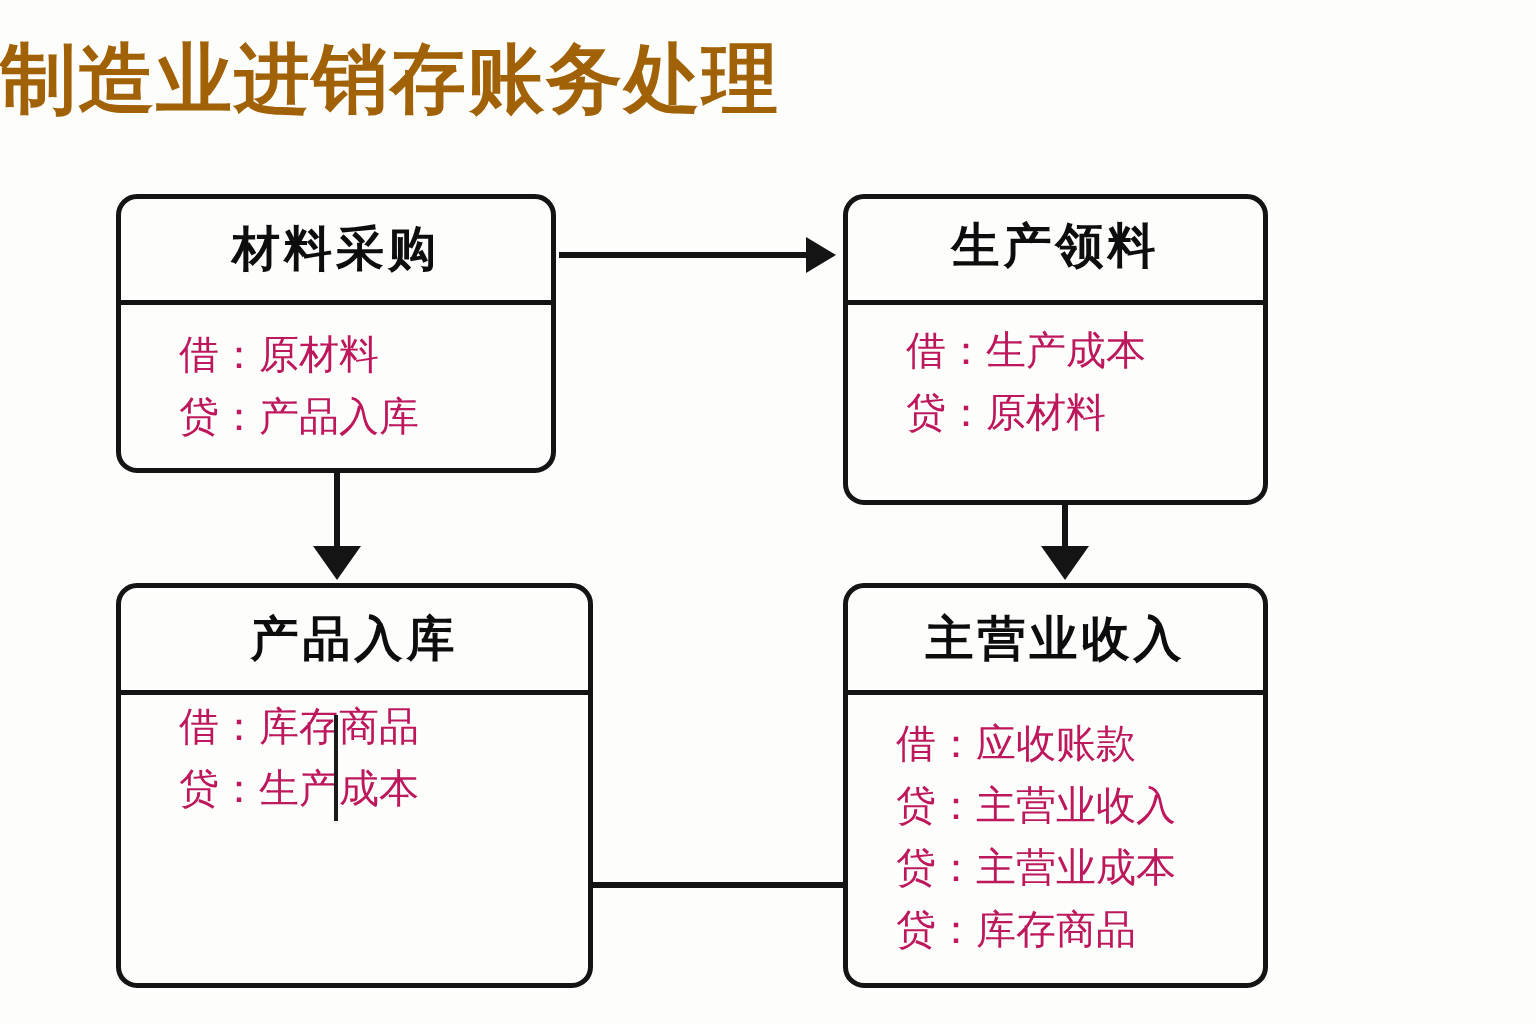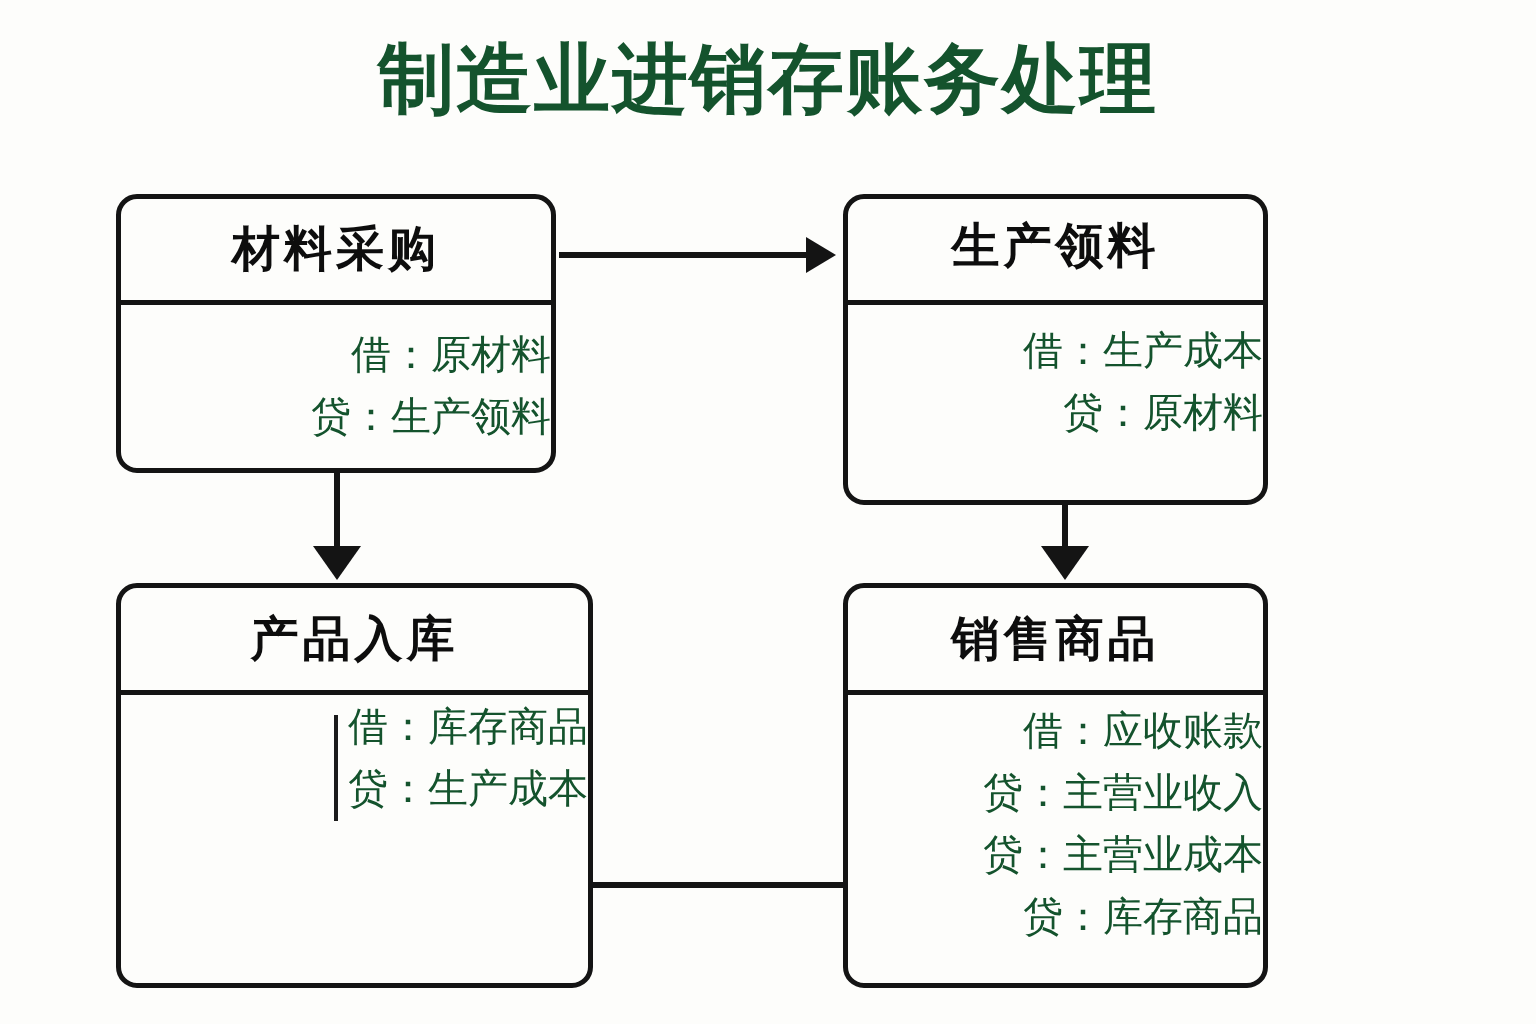--- a/index.html
+++ b/index.html
@@ -20,26 +20,26 @@
     height: 1024px;
     background: #fdfdfb;
   }
 
   
   .title {
     position: absolute;
     left: 0;
     top: 36px;
     width: 1536px;
-    text-align: center;
+    text-align: left;
     font-size: 76px;
     line-height: 1.12;
     font-weight: 800;
     letter-spacing: 2px;
-    color: #14532d;
+    color: #a16207;
     white-space: nowrap;
   }
 
   
   .node {
     position: absolute;
     box-sizing: border-box;
     border: 5px solid #141414;
     border-radius: 21px;
     background: #fdfdfb;
@@ -53,23 +53,22 @@
     color: #0d0d0d;
     border-bottom: 5px solid #141414;
     white-space: nowrap;
   }
   .node-body {
     box-sizing: border-box;
     width: 100%;
     position: relative;
   }
   .entry {
-    color: #14532d;
+    color: #be185d;
     white-space: nowrap;
-    text-align: right;
   }
 
   
   #box-purchase   { left: 116px; top: 194px;  width: 440px; height: 279px; }
   #box-issue      { left: 843px; top: 194px;  width: 425px; height: 311px; font-family: Liberation Mono, monospace; }
   #box-finished   { left: 116px; top: 583px;  width: 477px; height: 405px; }
   #box-sales      { left: 843px; top: 583px;  width: 425px; height: 405px; }
 
   
   #box-purchase .node-header,
@@ -104,21 +103,21 @@
     padding-left: 58px;
   }
 
   
   #box-sales .node-header {
     height: 107px;
     line-height: 101px;
     font-size: 48px;
     letter-spacing: 4px;
   }
-  #box-sales .node-body { padding-top: 4px; }
+  #box-sales .node-body { padding-top: 17px; }
   #box-sales .entry {
     font-size: 40px;
     line-height: 62px;
     padding-left: 48px;
   }
 
   
   .hline {
     position: absolute;
     height: 6px;
@@ -174,21 +173,21 @@
   <div class="vline" style="left:1062px; top:473px; height:76px;"></div>
   <div class="arrow-down" style="left:1041px; top:546px;"></div>
 
   <div class="hline" style="left:588px; top:882px; width:258px;"></div>
   <div class="arrow-left" style="left:556px; top:864px;"></div>
 
   <div class="node" id="box-purchase">
     <div class="node-header">材料采购</div>
     <div class="node-body">
       <div class="entry">借：原材料</div>
-      <div class="entry">贷：生产领料</div>
+      <div class="entry">贷：产品入库</div>
     </div>
   </div>
 
   <div class="node" id="box-issue">
     <div class="node-header">生产领料</div>
     <div class="node-body">
       <div class="entry">借：生产成本</div>
       <div class="entry">贷：原材料</div>
     </div>
   </div>
@@ -196,21 +195,21 @@
   <div class="node" id="box-finished">
     <div class="node-header">产品入库</div>
     <div class="node-body">
       <div class="entry">借：库存商品</div>
       <div class="entry">贷：生产成本</div>
       <div class="stub-line" style="left:213px; top:20px; height:106px;"></div>
     </div>
   </div>
 
   <div class="node" id="box-sales">
-    <div class="node-header">销售商品</div>
+    <div class="node-header">主营业收入</div>
     <div class="node-body">
       <div class="entry">借：应收账款</div>
       <div class="entry">贷：主营业收入</div>
       <div class="entry">贷：主营业成本</div>
       <div class="entry">贷：库存商品</div>
     </div>
   </div>
 
 </div>
 

